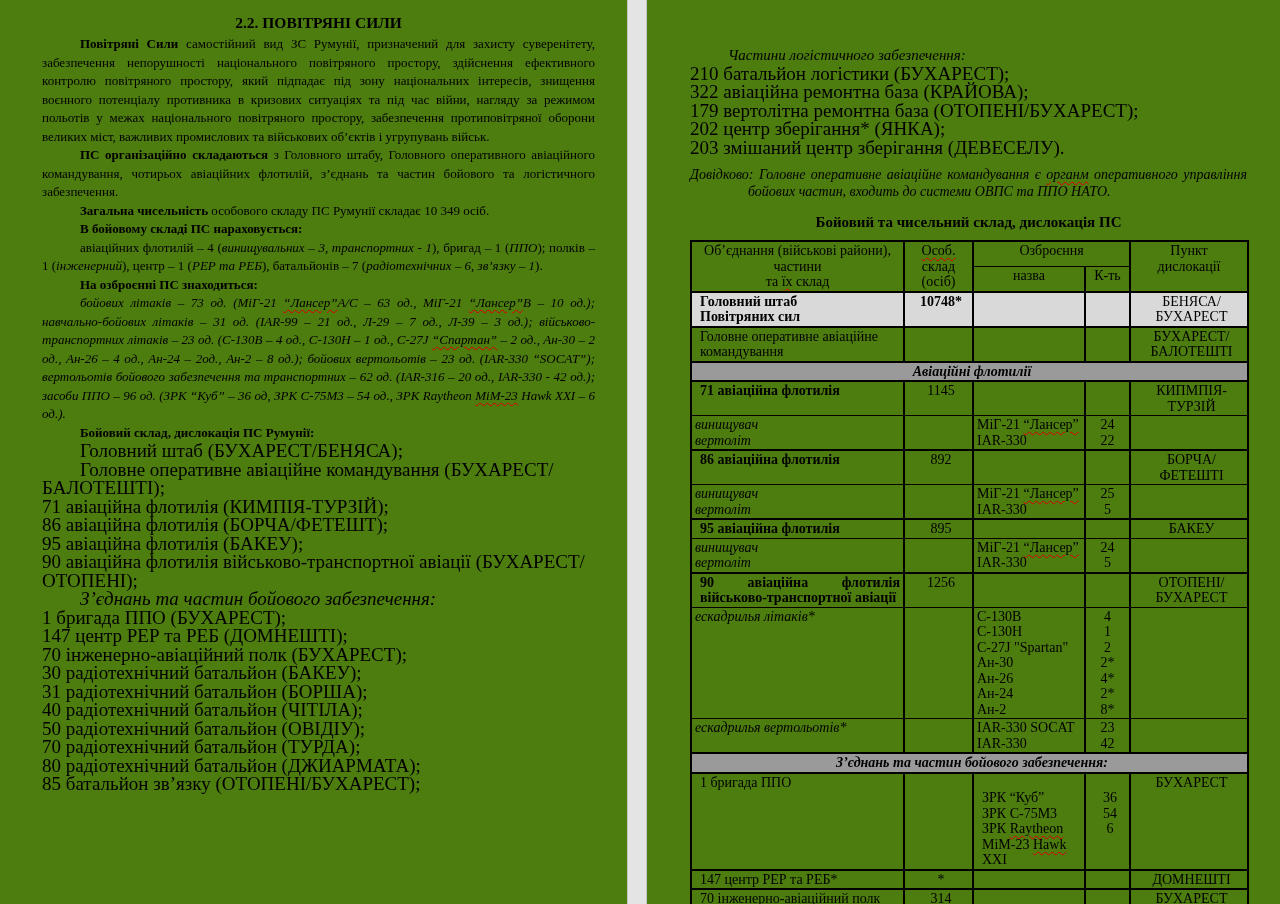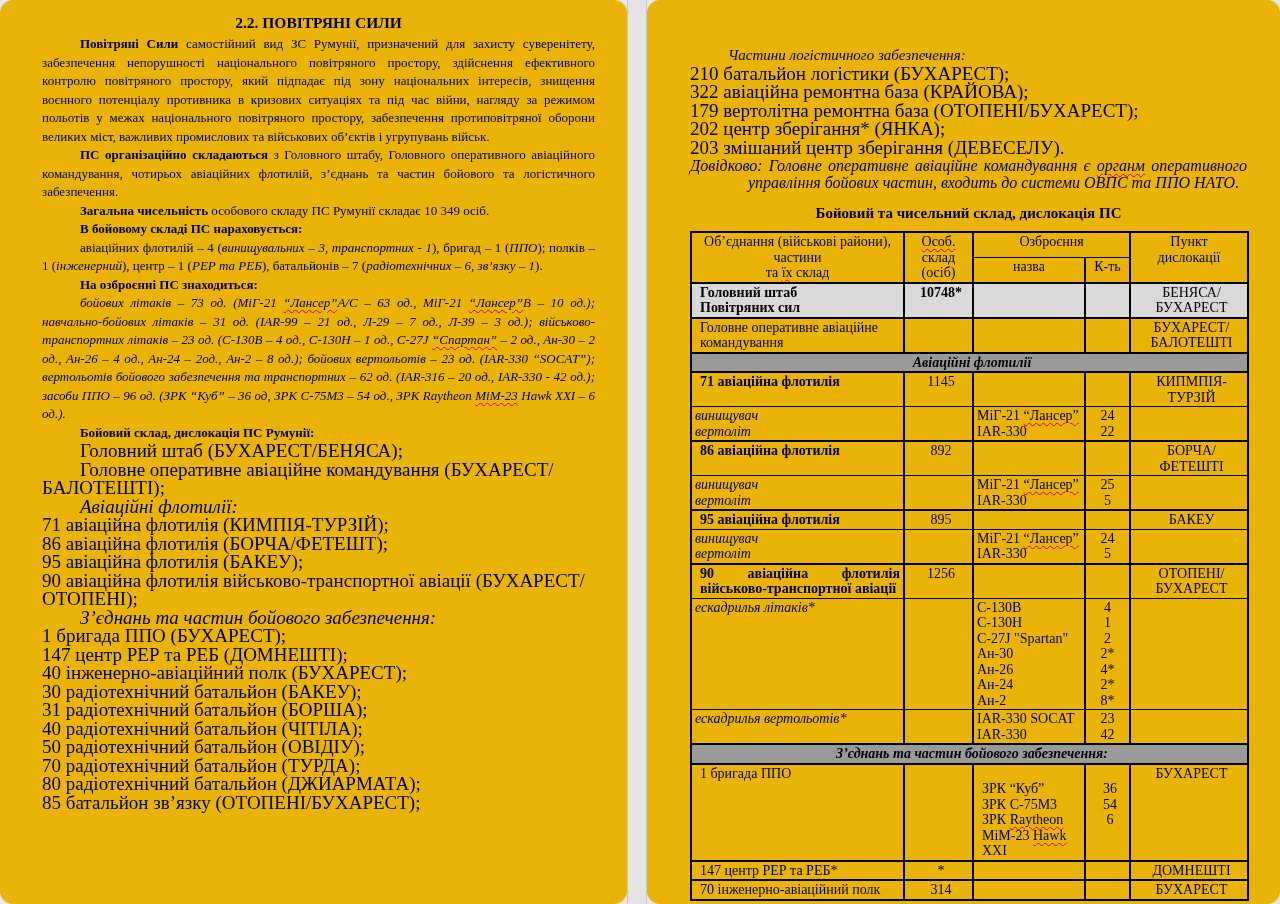--- a/index.html
+++ b/index.html
@@ -2,21 +2,21 @@
 <html><head>
 <meta charset="utf-8">
 <style>
   html,body{margin:0;padding:0;}
   body{
     width:1280px;height:904px;background:#e9e9e9;
     font-family:"Liberation Serif","DejaVu Serif",serif;color:#000;
     -webkit-font-smoothing:antialiased;
   }
   .canvas{position:relative;width:1280px;height:904px;overflow:hidden;}
-  .page{position:absolute;top:0;height:904px;background:#eab308;box-sizing:border-box;border-radius:13px;}
+  .page{position:absolute;top:0;height:904px;background:#4d7c0f;box-sizing:border-box;}
   .page-left{left:0;width:627px;padding:13px 32px 0 42px;}
   .gutter{position:absolute;top:0;left:627px;width:20px;height:904px;background:#e4e4e4;
     border-left:1px solid #c6c6c6;border-right:1px solid #c6c6c6;box-sizing:border-box;}
   .page-right{left:647px;width:633px;padding:46px 33px 0 43px;}
 
   
   .doc-title{font-weight:bold;font-size:15.5px;text-align:center;margin:0 0 3px 0;line-height:19px;}
   p.body{margin:0;font-size:13px;line-height:18.5px;text-align:justify;}
   p.ind{text-indent:38px;}
   .bold{font-weight:bold;}
@@ -24,21 +24,21 @@
   .bi{font-weight:normal;font-style:italic;}
   .sq{text-decoration-line:underline;text-decoration-style:wavy;text-decoration-color:#e00000;
       text-decoration-thickness:1px;text-underline-offset:2px;}
   .li{font-size:19px;line-height:18.5px;}
   .s-indent{text-indent:38px;}
   .s-italic{text-indent:38px;font-style:italic;}
   .h-disl{margin-top:10px;}
 
   
   .log-head{font-size:15px;line-height:18.5px;font-style:italic;text-indent:38px;}
-  .note{font-size:16px;line-height:17px;font-style:italic;
+  .note{margin-top:9px;font-size:14px;line-height:17px;font-style:italic;
         padding-left:58px;text-indent:-58px;text-align:justify;}
   .tbl-title{font-weight:bold;font-size:15px;text-align:center;margin:13px 0 8px 0;line-height:19px;}
 
   
   table.comp{border-collapse:collapse;table-layout:fixed;width:557px;font-size:14px;line-height:15.5px;
     border:2px solid #000;}
   table.comp td{border:2px solid #000;border-top-width:1px;border-bottom-width:1px;
     padding:1px 3px;vertical-align:top;overflow:hidden;}
   tr.rt2>td{border-top-width:2px;padding-left:8px;}
   td.hc{text-align:center;}
@@ -70,29 +70,28 @@
     <p class="body ind"><span>авіаційних флотилій – 4 (</span><span class="it">винищувальних – 3, транспортних - 1</span><span>), бригад – 1 (</span><span class="it">ППО</span><span>); полків – 1 (</span><span class="it">інженерний</span><span>), центр – 1 (</span><span class="it">РЕР та РЕБ</span><span>), батальйонів – 7 (</span><span class="it">радіотехнічних – 6, зв’язку – 1</span><span>).</span></p>
 
     <p class="body ind bold">На озброєнні ПС знаходиться:</p>
 
     <p class="body ind"><span class="bi">бойових літаків – 73 од. </span><span class="it">(МіГ-21 </span><span class="it sq">“Лансер”</span><span class="it">А/С – 63 од., МіГ-21 </span><span class="it sq">“Лансер”</span><span class="it">В – 10 од.); </span><span class="bi">навчально-бойових літаків – 31 од. </span><span class="it">(IAR-99 – 21 од., Л-29 – 7 од., Л-39 – 3 од.); </span><span class="bi">військово-транспортних літаків – 23 од. </span><span class="it">(С-130В – 4 од., С-130Н – 1 од., С-27J </span><span class="it sq">“Спартан”</span><span class="it"> – 2 од., Ан-30 – 2 од., Ан-26 – 4 од., Ан-24 – 2од., Ан-2 – 8 од.); </span><span class="bi">бойових вертольотів – 23 од. </span><span class="it">(IAR-330 “SOCAT”); </span><span class="bi">вертольотів бойового забезпечення та транспортних – 62 од. </span><span class="it">(IAR-316 – 20 од., IAR-330  - 42 од.); </span><span class="bi">засоби ППО – 96 од. </span><span class="it">(ЗРК “Куб” – 36 од, ЗРК С-75М3 – 54 од., ЗРК  Raytheon </span><span class="it sq">MiM-23</span><span class="it"> Hawk XXI – 6 од.).</span></p>
 
     <p class="body ind bold h-disl">Бойовий склад, дислокація ПС Румунії:</p>
 
     <div class="li s-indent">Головний штаб (БУХАРЕСТ/БЕНЯСА);</div>
     <div class="li s-indent">Головне оперативне авіаційне командування (БУХАРЕСТ/БАЛОТЕШТІ);</div>
-    <div class="li s-italic">Авіаційні флотилії:</div>
     <div class="li">71 авіаційна флотилія (КИМПІЯ-ТУРЗІЙ);</div>
     <div class="li">86 авіаційна флотилія (БОРЧА/ФЕТЕШТ);</div>
     <div class="li">95 авіаційна флотилія (БАКЕУ);</div>
     <div class="li">90 авіаційна флотилія військово-транспортної авіації (БУХАРЕСТ/ОТОПЕНІ);</div>
     <div class="li s-italic">З’єднань та частин бойового забезпечення:</div>
     <div class="li">1 бригада ППО (БУХАРЕСТ);</div>
     <div class="li">147 центр РЕР та РЕБ (ДОМНЕШТІ);</div>
-    <div class="li">40 інженерно-авіаційний полк (БУХАРЕСТ);</div>
+    <div class="li">70 інженерно-авіаційний полк (БУХАРЕСТ);</div>
     <div class="li">30 радіотехнічний батальйон (БАКЕУ);</div>
     <div class="li">31 радіотехнічний батальйон (БОРША);</div>
     <div class="li">40 радіотехнічний батальйон (ЧІТІЛА);</div>
     <div class="li">50 радіотехнічний батальйон (ОВІДІУ);</div>
     <div class="li">70 радіотехнічний батальйон (ТУРДА);</div>
     <div class="li">80 радіотехнічний батальйон (ДЖИАРМАТА);</div>
     <div class="li">85 батальйон зв’язку (ОТОПЕНІ/БУХАРЕСТ);</div>
   </div>
 
   <div class="gutter"></div>

